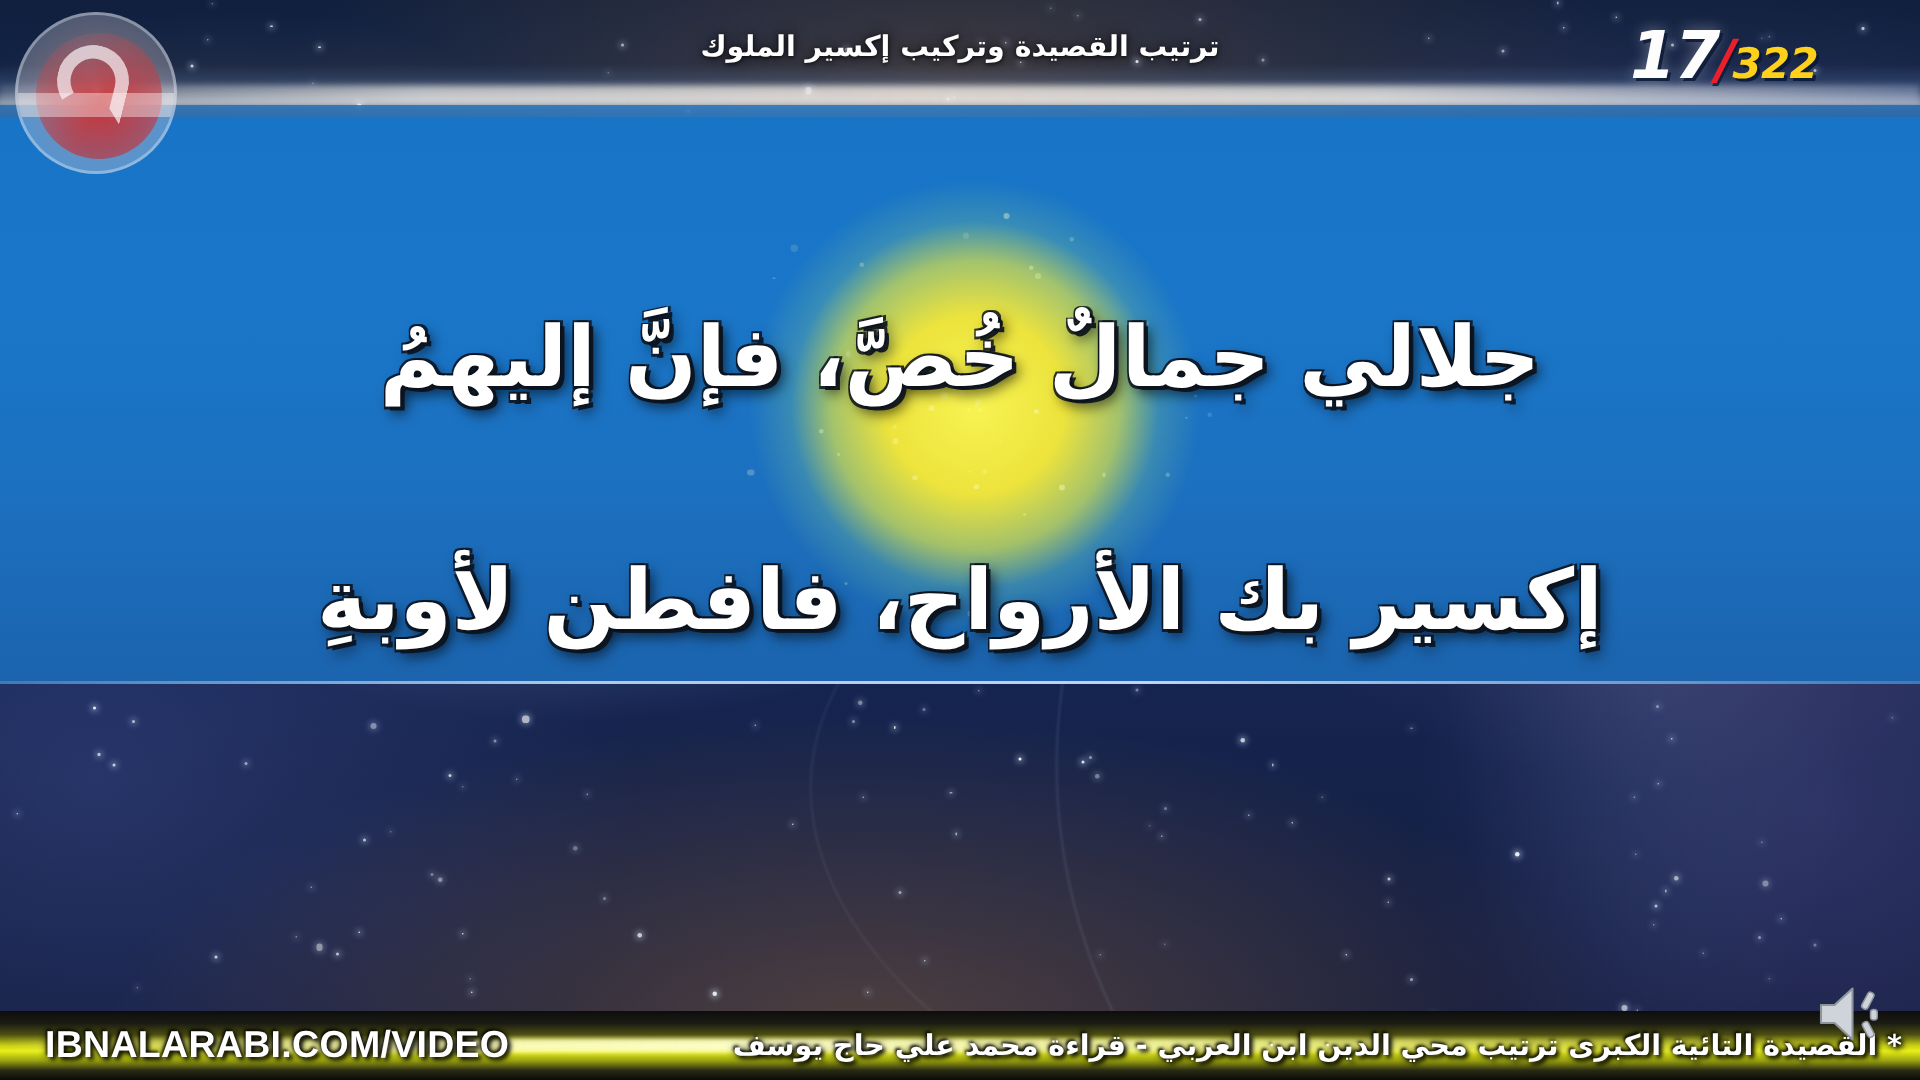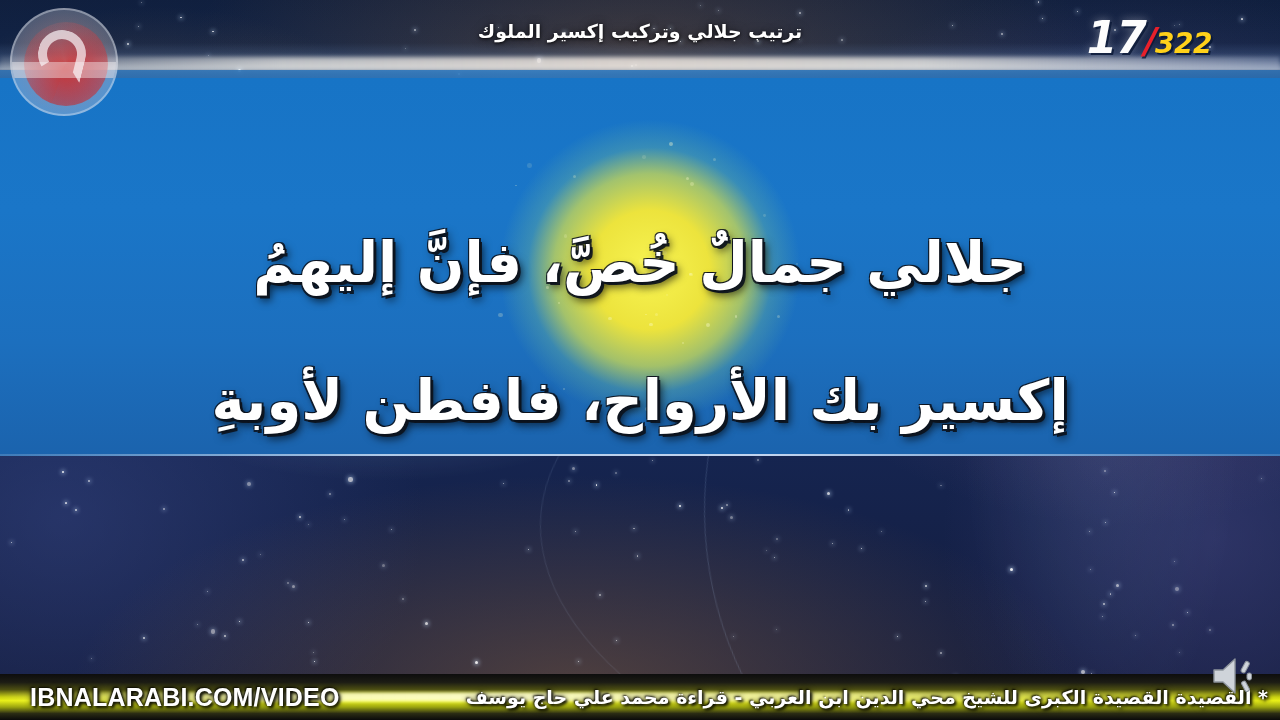--- a/index.html
+++ b/index.html
@@ -165,21 +165,21 @@
     line-height:1.1;
     letter-spacing:0px;
     text-shadow:
       3px 3px 0 rgba(12,18,28,.92),
       -1px -1px 0 rgba(12,18,28,.85),
       2px -1px 0 rgba(12,18,28,.85),
       -1px 2px 0 rgba(12,18,28,.85),
       4px 5px 9px rgba(0,0,0,.70);
     z-index:4;
   }
-  .verse-line.l1{ top:154px; }
+  .verse-line.l1{ top:130px; }
   .verse-line.l2{ top:292px; }
 
   
   .comment-zone{
     position:absolute; left:0; top:460px; width:1280px; height:200px;
     z-index:4;
     direction:rtl; text-align:center;
   }
   .comment-line{
     color:#ffffff;
@@ -425,37 +425,37 @@
     <div class="top-streak"></div>
     <div class="top-streak2"></div>
   </div>
 
   <div class="logo">
     <div class="swirl"></div>
     <div class="hook"></div>
     <div class="bar"></div>
   </div>
 
-  <div class="header-title">ترتيب جلالي وتركيب إكسير الملوك</div>
+  <div class="header-title">ترتيب القصيدة وتركيب إكسير الملوك</div>
 
   <div class="counter">
     <span class="cur">17</span><span class="sl">/</span><span class="tot">322</span>
   </div>
 
   <div class="comment-zone">
   </div>
 
   <div class="speaker">
     <svg viewBox="0 0 54 44" width="54" height="44" aria-hidden="true">
       <path d="M6 16 h9 L27 5 v34 L15 28 H6 Z" fill="#cfd4da" stroke="#8d949c" stroke-width="1.4" stroke-linejoin="round"></path>
       <rect x="35" y="7" width="4.5" height="12" rx="2" fill="#cfd4da" stroke="#8d949c" stroke-width="1" transform="rotate(28 37 13)"></rect>
       <rect x="39" y="19" width="4.5" height="7" rx="2" fill="#cfd4da" stroke="#8d949c" stroke-width="1"></rect>
       <rect x="35" y="27" width="4.5" height="11" rx="2" fill="#cfd4da" stroke="#8d949c" stroke-width="1" transform="rotate(-28 37 32)"></rect>
     </svg>
   </div>
 
   <div class="bottom-bar">
     <div class="sheen"></div>
     <div class="site-url">IBNALARABI.COM/VIDEO</div>
-    <div class="credit">* القصيدة القصيدة الكبرى للشيخ محي الدين ابن العربي - قراءة محمد علي حاج يوسف</div>
+    <div class="credit">* القصيدة التائية الكبرى ترتيب محي الدين ابن العربي - قراءة محمد علي حاج يوسف</div>
   </div>
 
 </div>
 
 </body></html>

